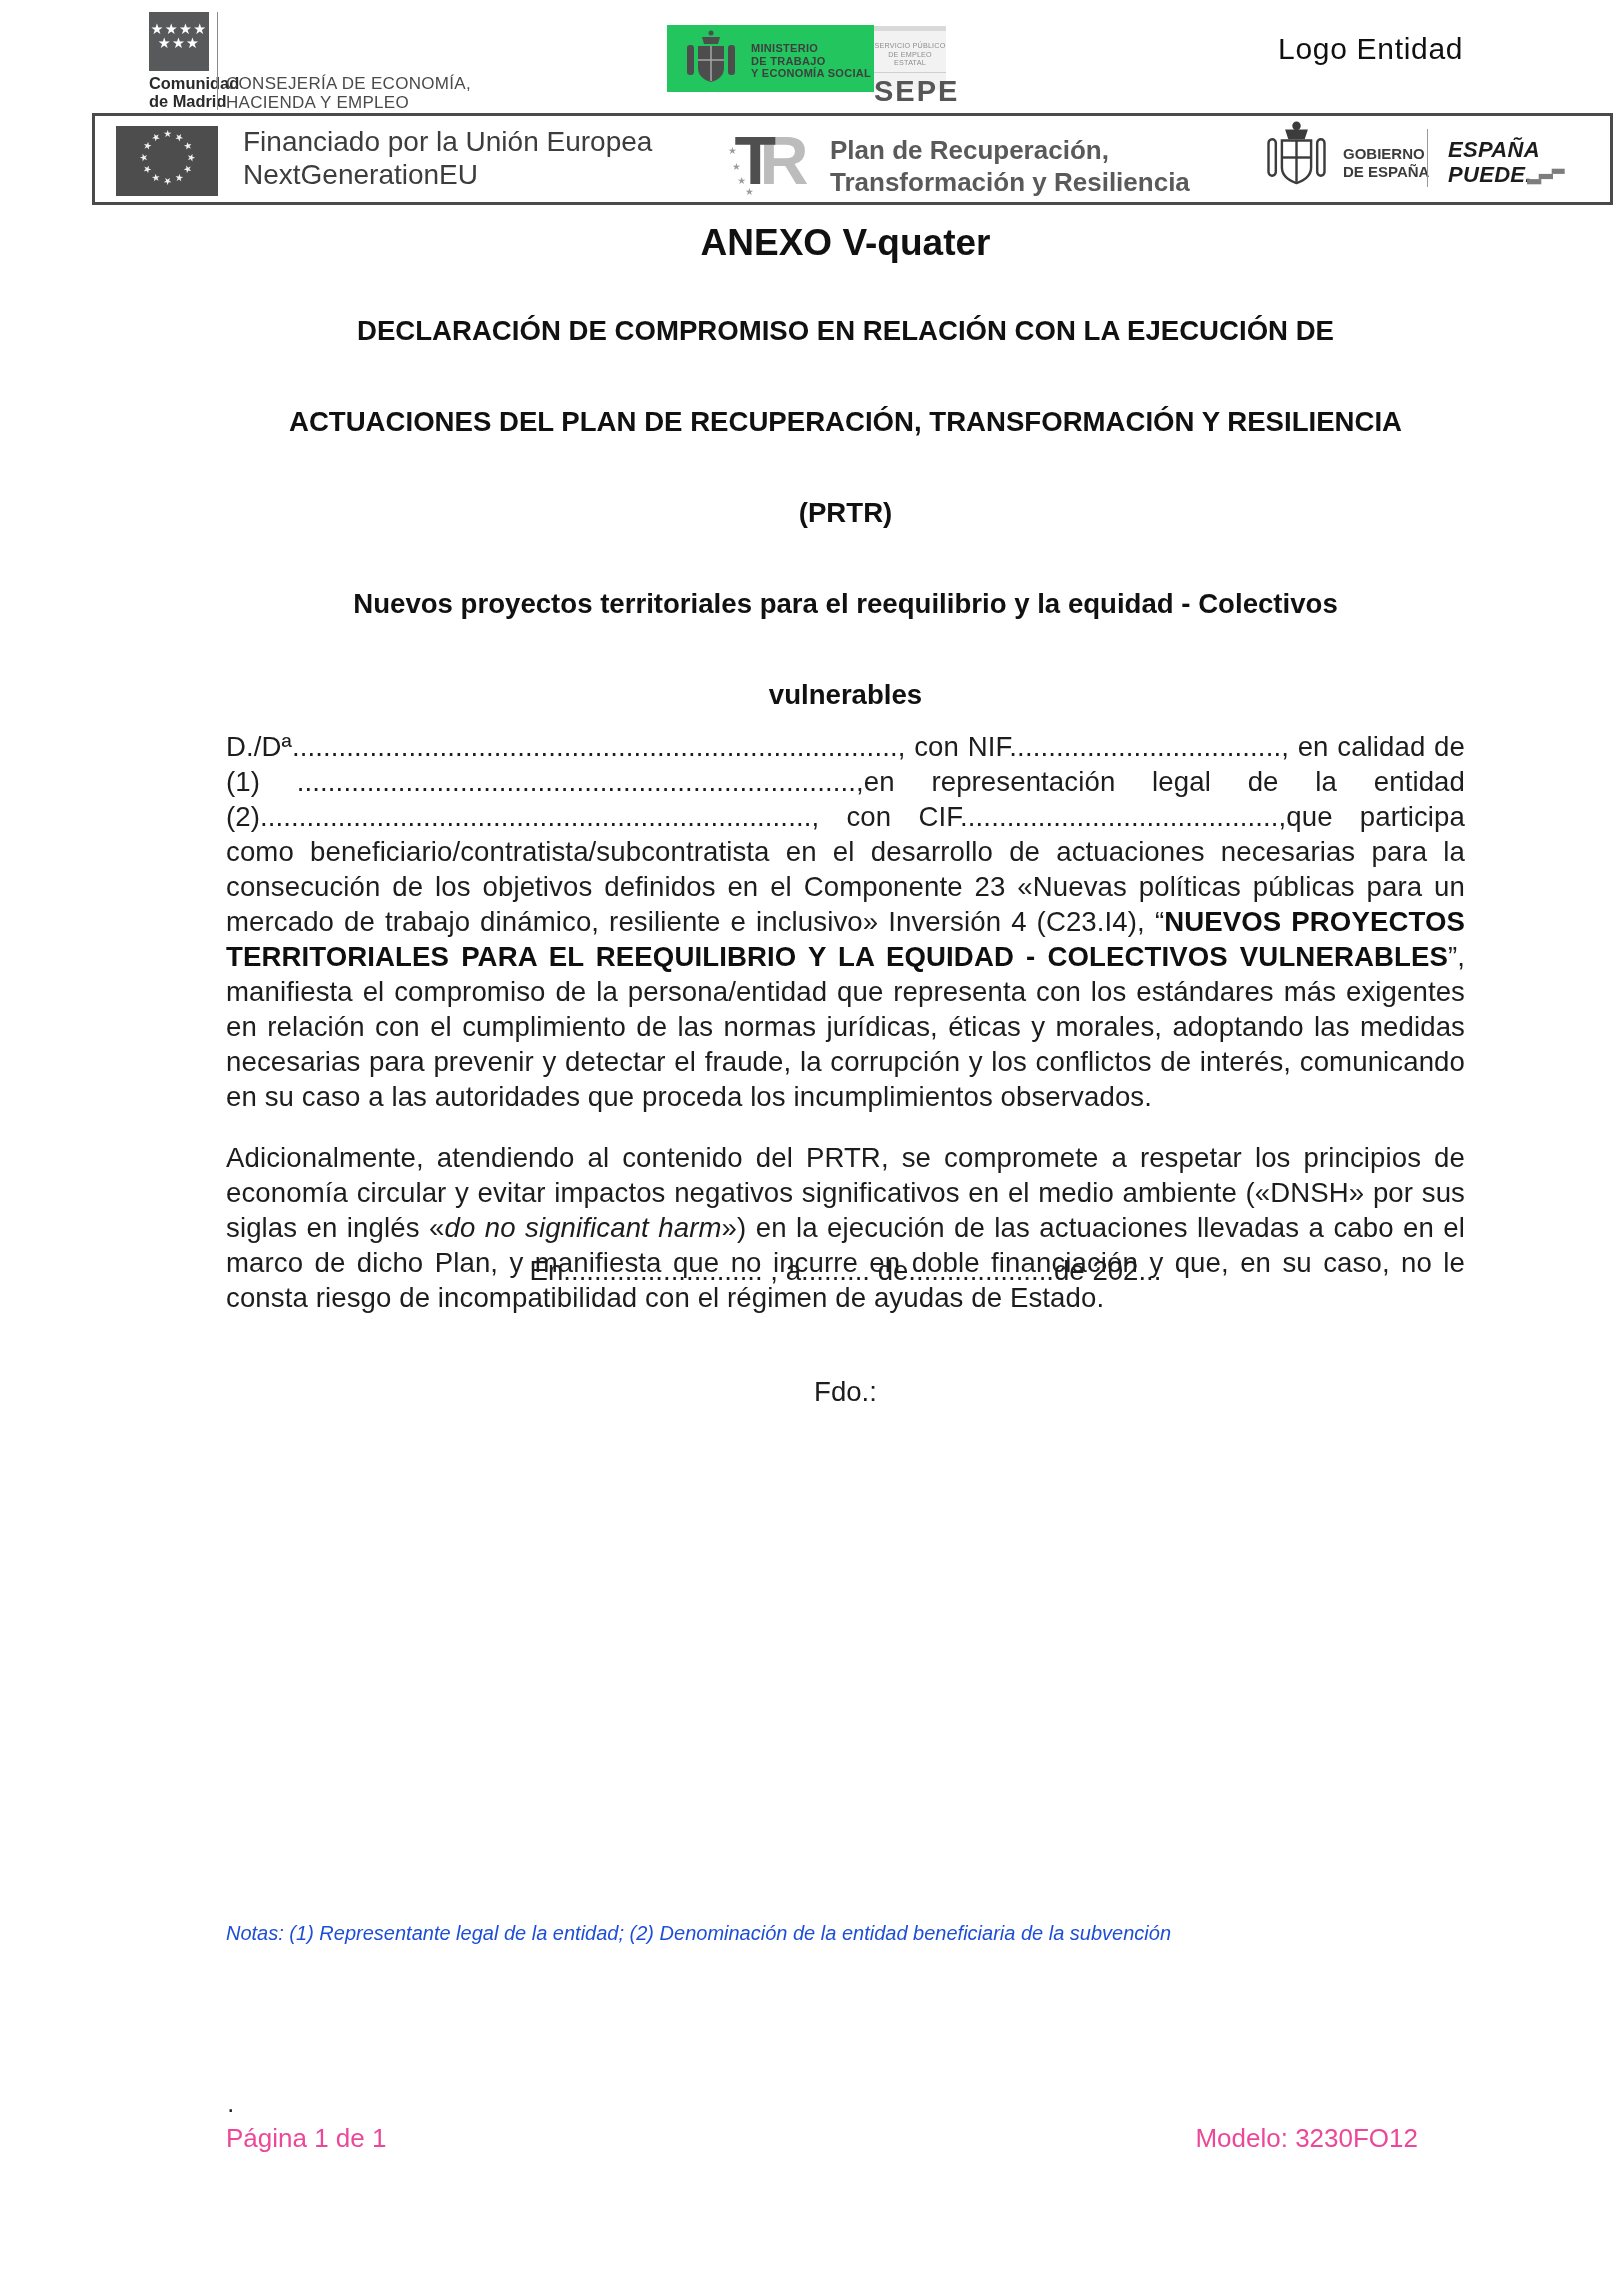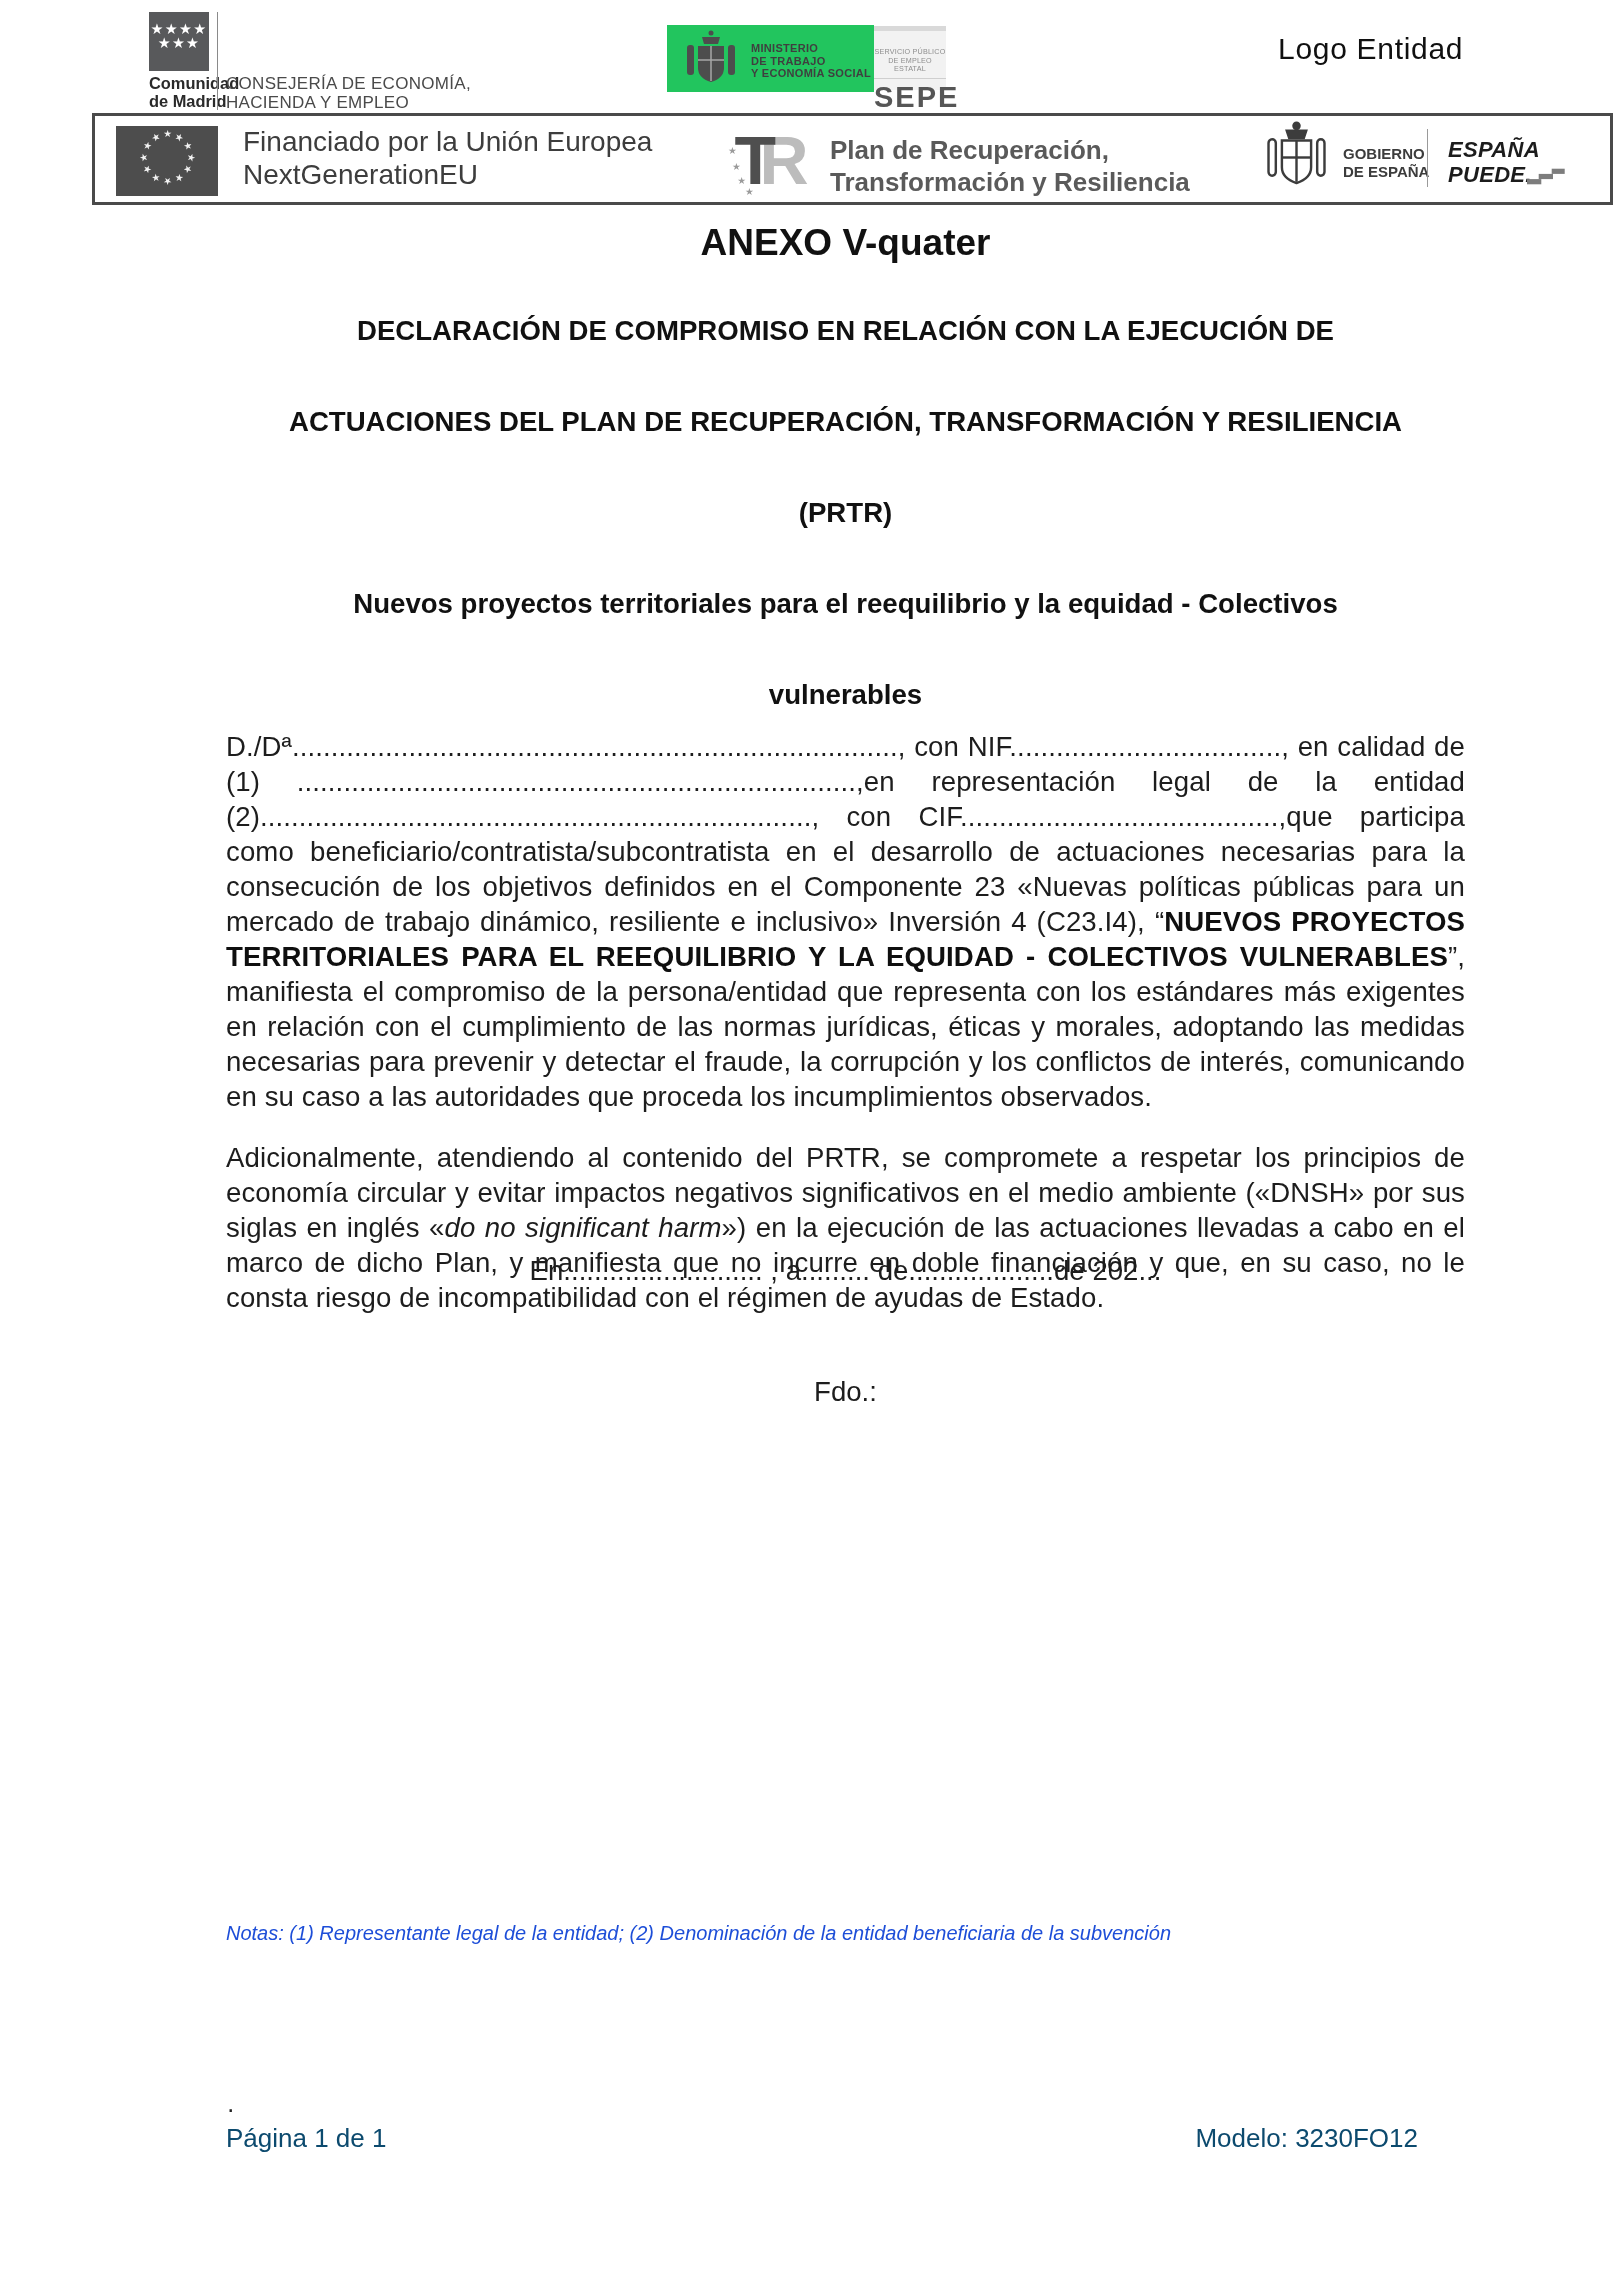--- a/index.html
+++ b/index.html
@@ -25,21 +25,21 @@
   .madrid-flag .srow1 { font-size:14.4px; letter-spacing:1.3px; margin-top:10.5px; line-height:14.4px; }
   .madrid-flag .srow2 { font-size:14.4px; letter-spacing:1.3px; line-height:13px; }
   .madrid-name { position:absolute; left:0; top:62px; width:118px; font-weight:bold; font-size:16.4px; line-height:18.4px; color:#2a2a2a; }
   .madrid-rule { position:absolute; left:68px; top:0px; width:1.3px; height:98px; background:#8a8a8a; }
   .consejeria { position:absolute; left:77px; top:62px; width:276px; font-size:17px; line-height:19px; color:#4a4a4a; letter-spacing:0.3px; }
 
   .ministry { position:absolute; left:667px; top:25px; width:278px; height:67px; }
   .ministry-gray { position:absolute; left:0; top:0; width:207px; height:67px; background:#22c55e; }
   .ministry-crest { position:absolute; left:14.4px; top:3.9px; }
   .ministry-text { position:absolute; left:84px; top:17px; font-size:11px; font-weight:bold; line-height:12.5px; color:#3f3f3f; letter-spacing:0.3px; }
-  .sepe-box { position:absolute; left:207px; top:1.3px; width:72px; height:64px; background:#f2f2f2; border-top:5.2px solid #d9d9d9; padding-top:17px; }
+  .sepe-box { position:absolute; left:207px; top:1.3px; width:72px; height:64px; background:#f2f2f2; border-top:5.2px solid #d9d9d9; padding-top:11px; }
   .sepe-small { font-size:7.2px; line-height:8.5px; color:#8d8d8d; text-align:center; letter-spacing:0.2px; border-bottom:1.3px solid #cfcfcf; padding-bottom:3.9px; }
   .sepe-big { font-size:29px; font-weight:bold; color:#565656; text-align:center; letter-spacing:2px; margin-top:2px; }
 
   .logo-entidad { position:absolute; left:1278px; top:31.5px; font-size:30px; color:#101010; letter-spacing:0.7px; }
 
   
   .eu-banner {
     position:absolute; left:92px; top:113px; width:1521px; height:92px;
     border:3.9px solid #4a4a4a; background:#ffffff;
   }
@@ -68,21 +68,21 @@
   .body-para { margin-top:13px; font-size:27.6px; line-height:35px; text-align:justify; letter-spacing:0.1px; color:#1d1d1d; }
   .body-para.second { margin-top:26px; }
   .body-para strong { font-weight:bold; color:#0f0f0f; }
   .body-para em { font-style:italic; }
 
   .date-line { position:absolute; left:0; top:1048px; width:100%; text-align:center; font-size:27.6px; color:#1d1d1d; }
   .fdo-line  { position:absolute; left:0; top:1169px; width:100%; text-align:center; font-size:27.6px; color:#1d1d1d; }
 
   .notes { position:absolute; left:0; top:1711px; width:1174px; font-size:20px; line-height:30px; font-style:italic; color:#1d4ed8; }
   .footer-dot { position:absolute; left:1.3px; top:1882px; font-size:25px; color:#222; }
-  .footer-row { position:absolute; left:0; top:1916px; width:1239px; font-size:26px; color:#0c4a6e; }
+  .footer-row { position:absolute; left:0; top:1916px; width:1239px; font-size:26px; color:#ec4899; }
   .footer-page { float:left; }
   .footer-model { float:right; margin-right:47px; }
 </style>
 </head>
 <body>
 
 <div class="page">
 
   <div class="row1">
 

